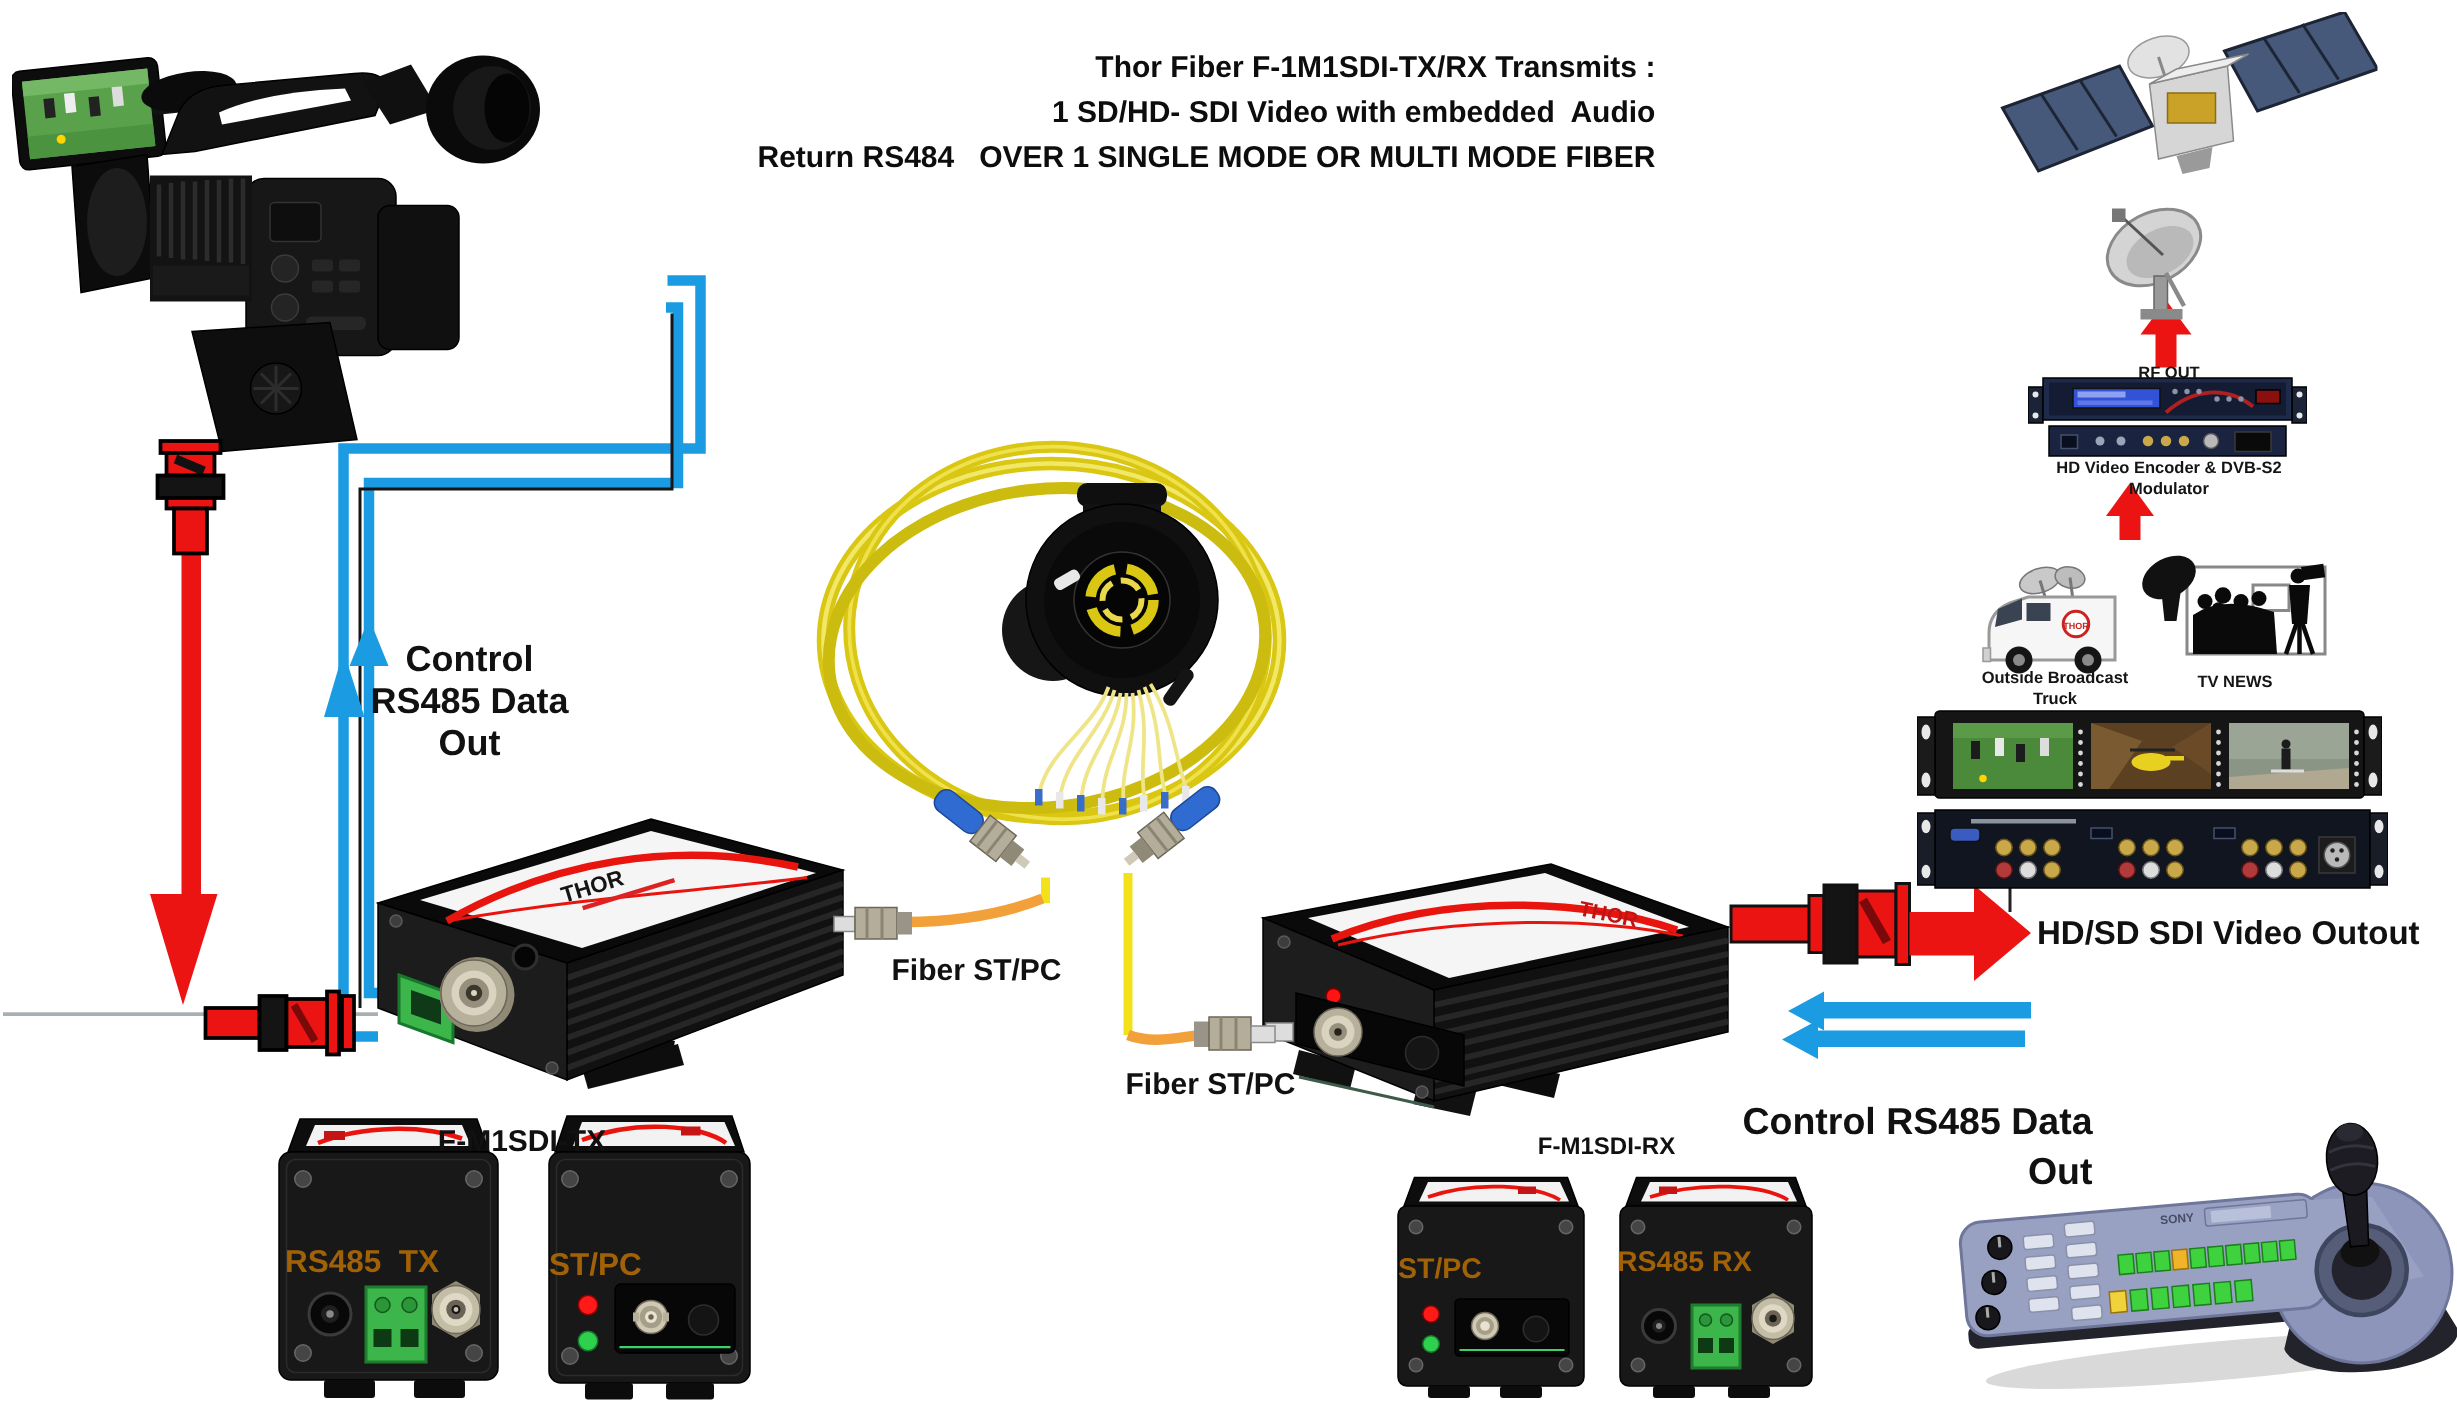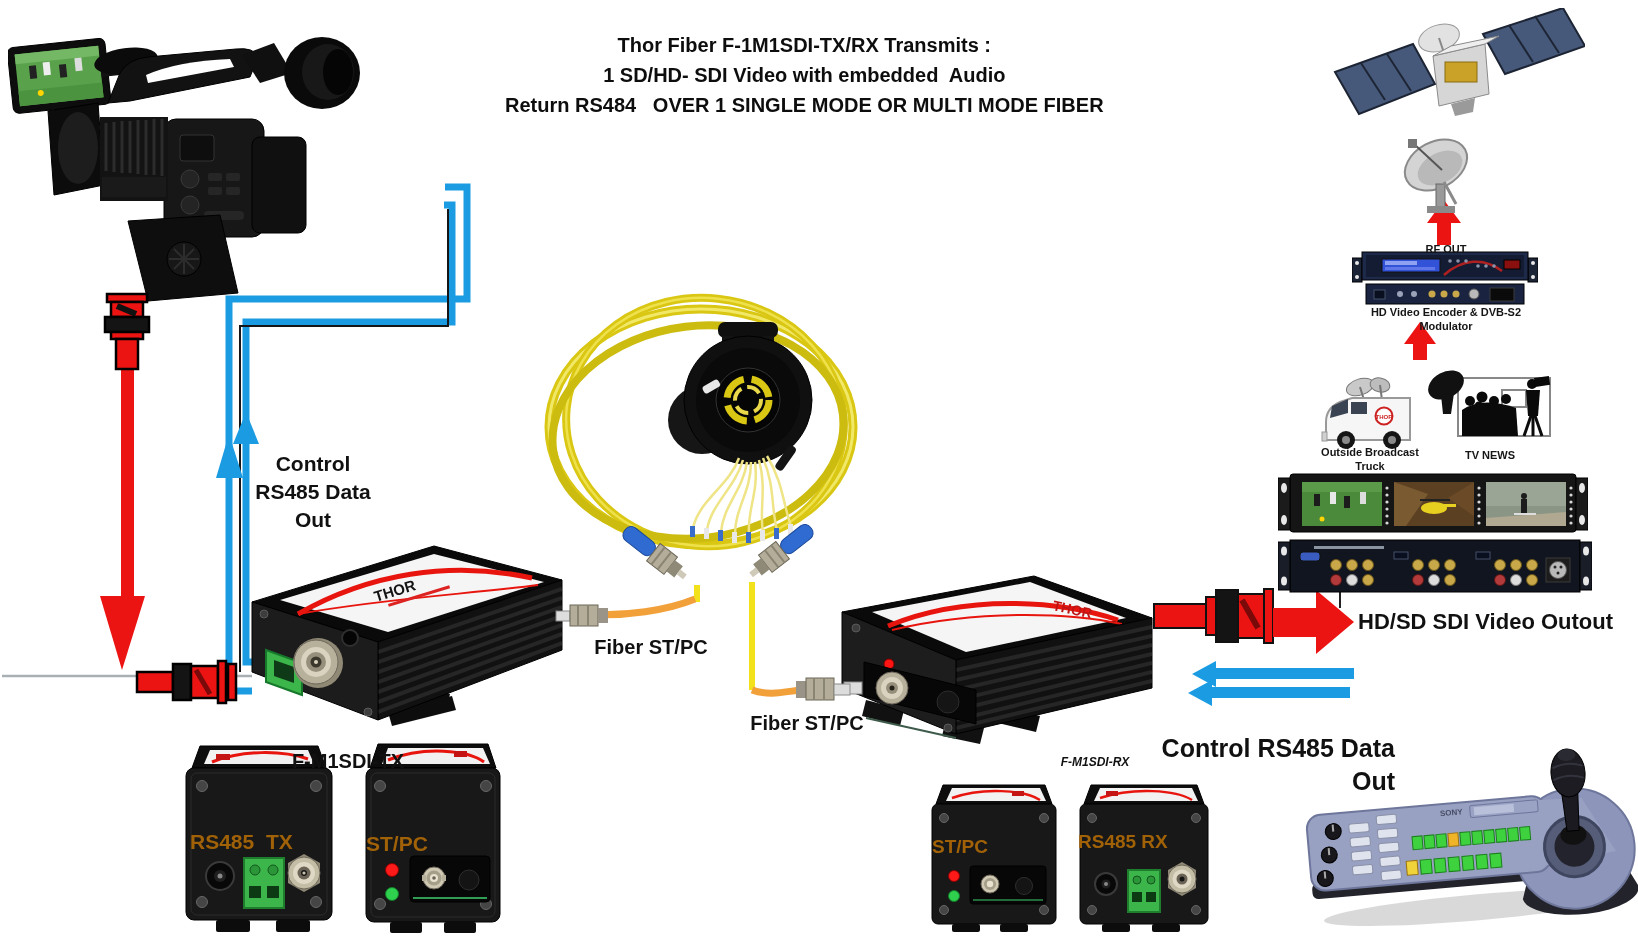--- a/index.html
+++ b/index.html
@@ -3,21 +3,21 @@
 <meta charset="utf-8">
 <style>
   html,body{margin:0;padding:0;background:#fff;}
   #canvas{position:relative;width:1638px;height:939px;background:#ffffff;overflow:hidden;
           font-family:"Liberation Sans",sans-serif;}
   svg{position:absolute;}
   .z1{z-index:1}.z2{z-index:2}.z3{z-index:3}
   .lbl{position:absolute;z-index:4;font-weight:bold;color:#111;text-align:center;line-height:1.3;
        font-family:"Liberation Sans",sans-serif;}
   .lbl div{white-space:pre;}
-  .hdr{position:absolute;z-index:4;font-weight:bold;color:#0d0d0d;text-align:center;}
+  .hdr{position:absolute;z-index:4;font-weight:bold;color:#0d0d0d;text-align:right;}
   .hdr div{white-space:pre;line-height:30px;}
   .panel-lbl{position:absolute;z-index:4;font-weight:bold;color:#a16207;text-align:left;white-space:pre;
        font-family:"Liberation Sans",sans-serif;}
   .small-lbl{position:absolute;z-index:4;font-weight:bold;color:#151515;text-align:center;line-height:1.25;}
 </style>
 </head>
 <body>
 
 <div id="canvas">
 
@@ -725,31 +725,31 @@
   </g>
 </svg>
 
 <div class="hdr" style="left:505px;top:30px;font-size:20px;">
   <div>Thor Fiber F-1M1SDI-TX/RX Transmits :</div>
   <div>1 SD/HD- SDI Video with embedded  Audio</div>
   <div>Return RS484   OVER 1 SINGLE MODE OR MULTI MODE FIBER</div>
 </div>
 
 
-<div class="lbl" style="left:238px;top:450px;width:150px;font-size:21px;line-height:28px;">
+<div class="lbl" style="left:238px;top:426px;width:150px;font-size:24px;line-height:28px;">
   <div>Control</div>
   <div>RS485 Data</div>
   <div>Out</div>
 </div>
 
 
 <div class="lbl" style="left:586px;top:634px;width:130px;font-size:20px;">Fiber ST/PC</div>
 <div class="lbl" style="left:283px;top:748px;width:130px;font-size:20px;">F-M1SDI-TX</div>
 <div class="lbl" style="left:742px;top:710px;width:130px;font-size:20px;">Fiber ST/PC</div>
-<div class="lbl" style="left:1030px;top:755px;width:130px;font-size:12px;font-style:italic;">F-M1SDI-RX</div>
+<div class="lbl" style="left:1006px;top:755px;width:130px;font-size:16px;">F-M1SDI-RX</div>
 <div class="lbl" style="left:1358px;top:608px;width:282px;font-size:22px;text-align:left;">HD/SD SDI Video Outout</div>
 <div class="lbl" style="left:1155px;top:732px;width:240px;font-size:25px;text-align:right;">Control RS485 Data Out</div>
 
 <div class="small-lbl" style="left:1416px;top:243px;width:60px;font-size:11px;">RF OUT</div>
 <div class="small-lbl" style="left:1358px;top:306px;width:176px;font-size:11px;">
   <div>HD Video Encoder &amp; DVB-S2</div>
   <div>Modulator</div>
 </div>
 <div class="small-lbl" style="left:1318px;top:446px;width:104px;font-size:11px;">
   <div>Outside Broadcast</div>

